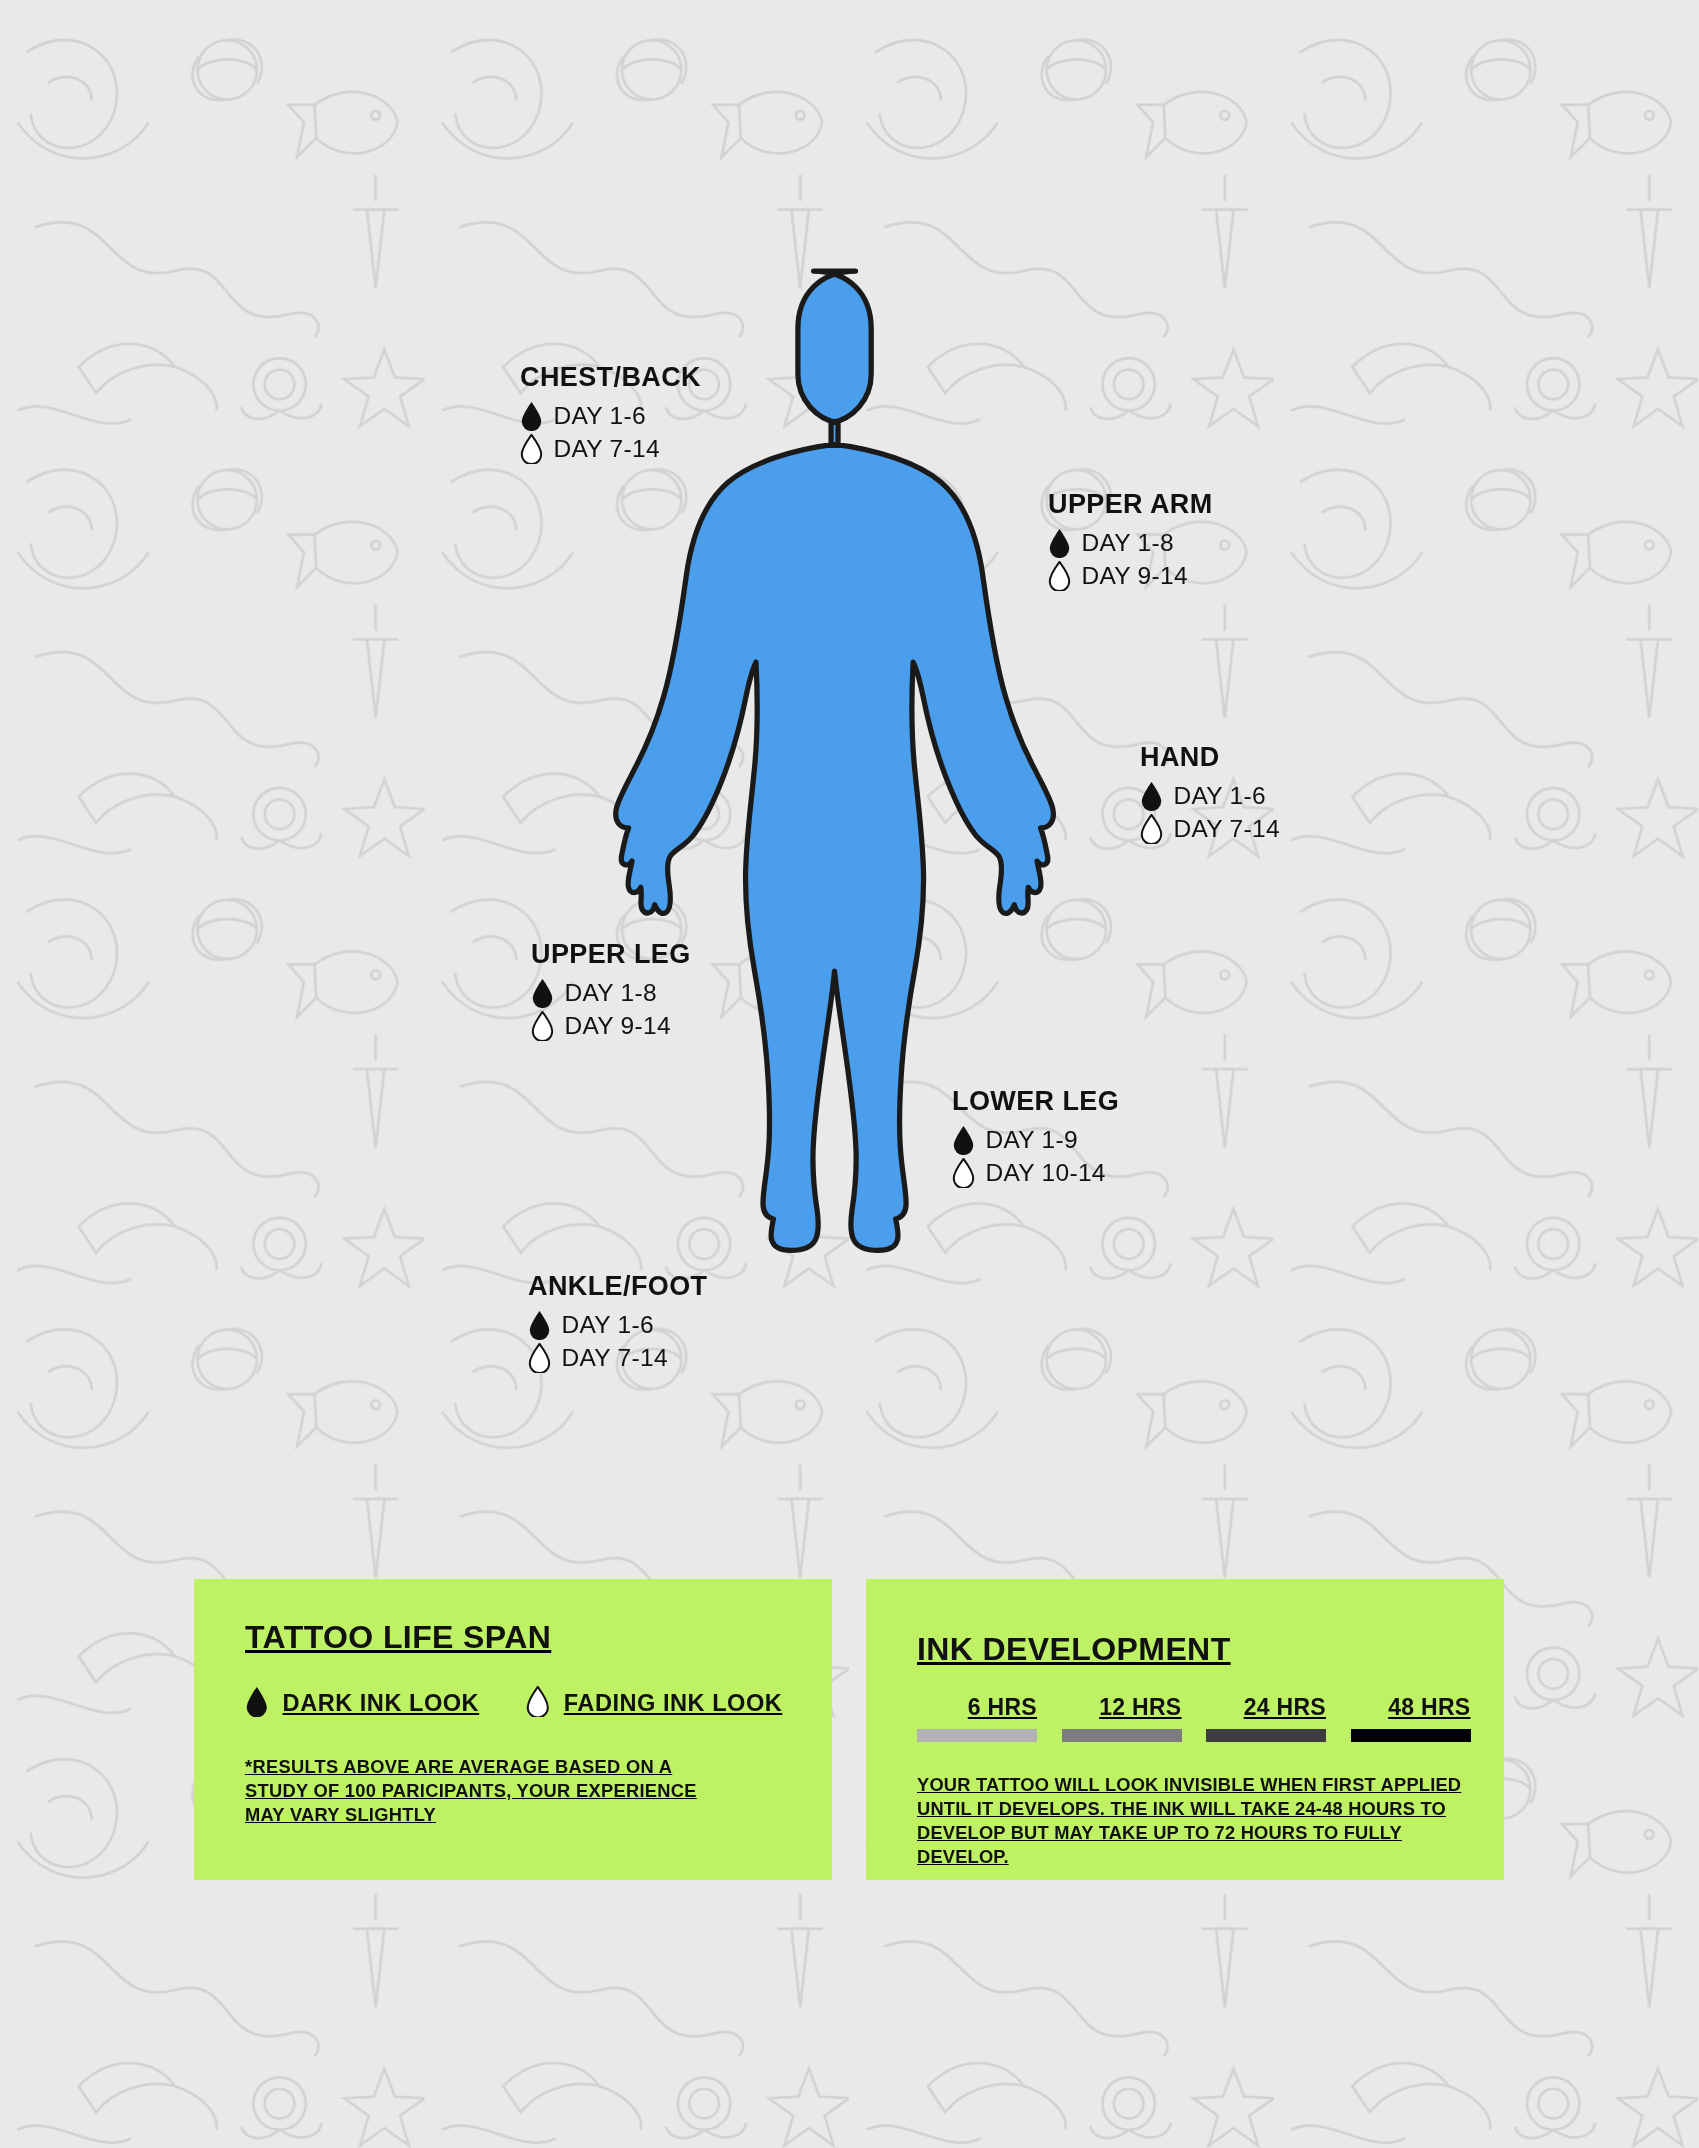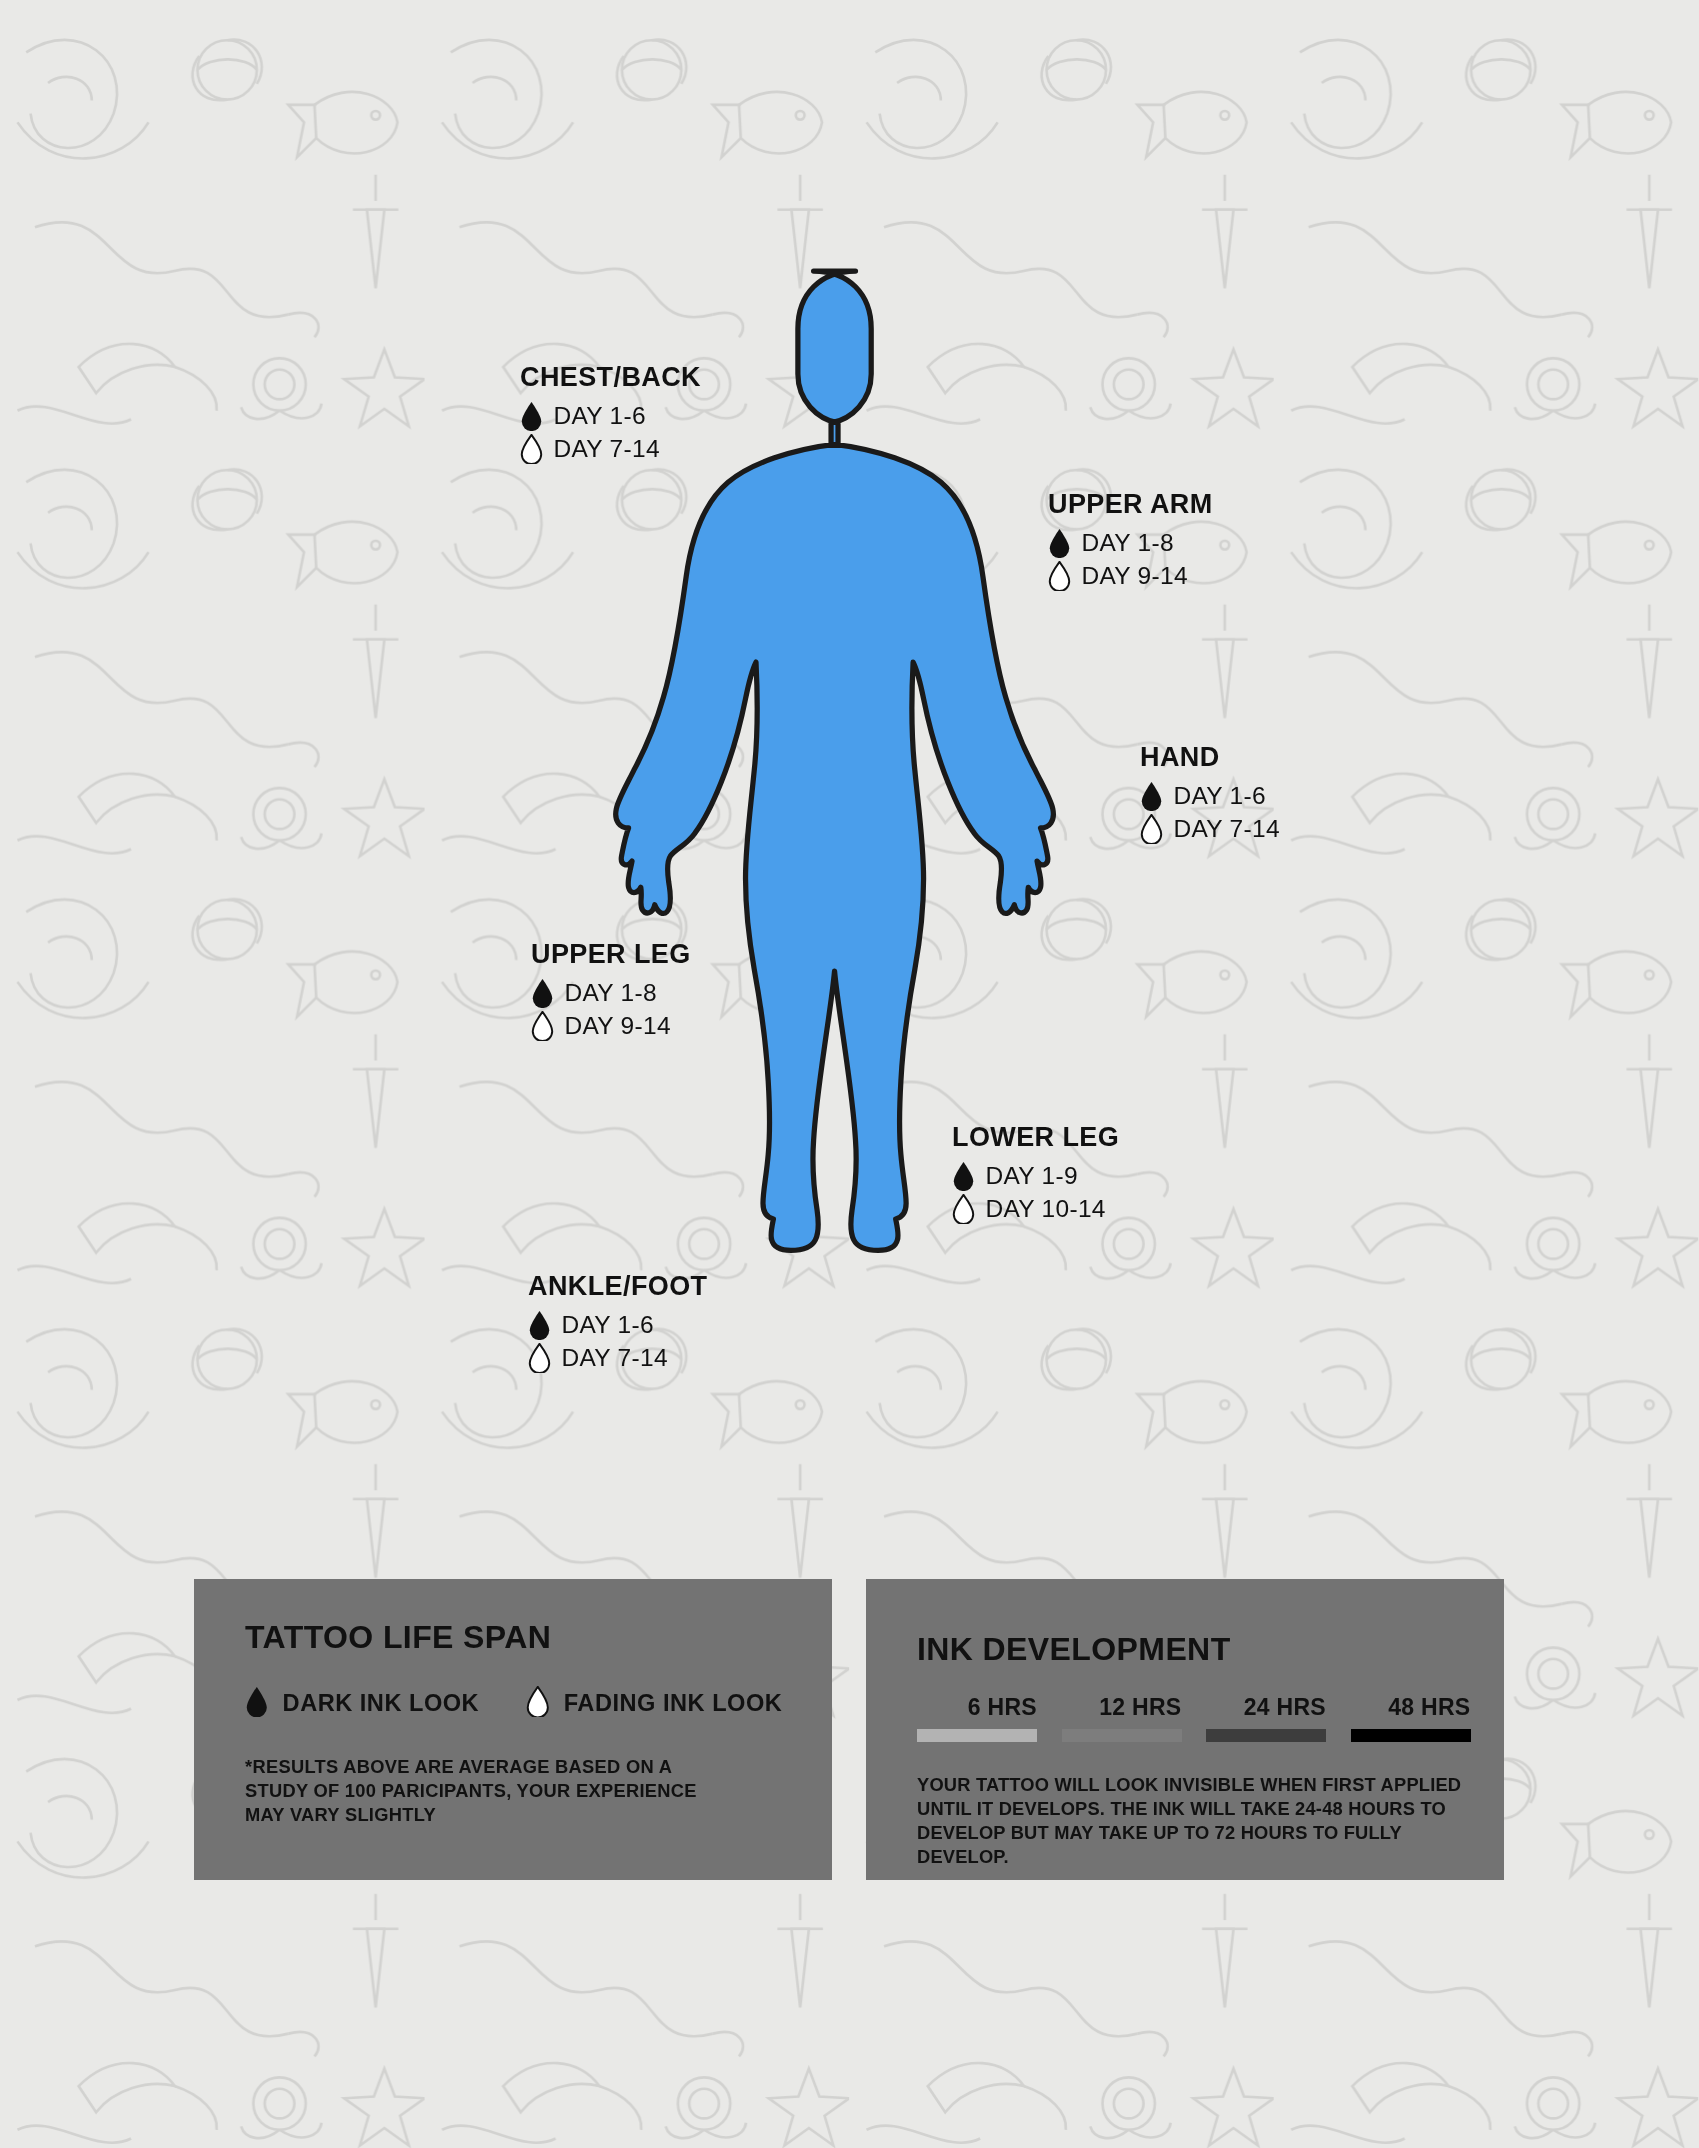--- a/index.html
+++ b/index.html
@@ -70,22 +70,23 @@
     color: #111;
     letter-spacing: 0.3px;
   }
 
   
   .drop svg { display: block; }
 
   
   .card {
     position: absolute;
-    background: #737373;
+    background: #bef264;
     z-index: 6;
+    text-decoration: underline;
   }
   #card-lifespan {
     left: 194px;
     top: 1579px;
     width: 638px;
     height: 301px;
   }
   #card-ink {
     left: 866px;
     top: 1579px;
@@ -373,21 +374,21 @@
     <div class="region-row">
       <span class="drop">
         <svg viewBox="0 0 26 34">
             <path d="M13 1 C13 1 24 16 24 23 A11 11 0 0 1 2 23 C2 16 13 1 13 1 Z" fill="#fff" stroke="#111" stroke-width="2.2"></path>
           </svg>
       </span>
       <span class="rowtext">DAY 9-14</span>
     </div>
   </div>
 
-  <div class="region-label" style="left:952px; top:1122px;">
+  <div class="region-label" style="left:952px; top:1086px;">
     <div class="region-title">LOWER LEG</div>
     <div class="region-row">
       <span class="drop">
         <svg viewBox="0 0 26 34">
             <path d="M13 1 C13 1 24 16 24 23 A11 11 0 0 1 2 23 C2 16 13 1 13 1 Z" fill="#111"></path>
           </svg>
       </span>
       <span class="rowtext">DAY 1-9</span>
     </div>
     <div class="region-row">

